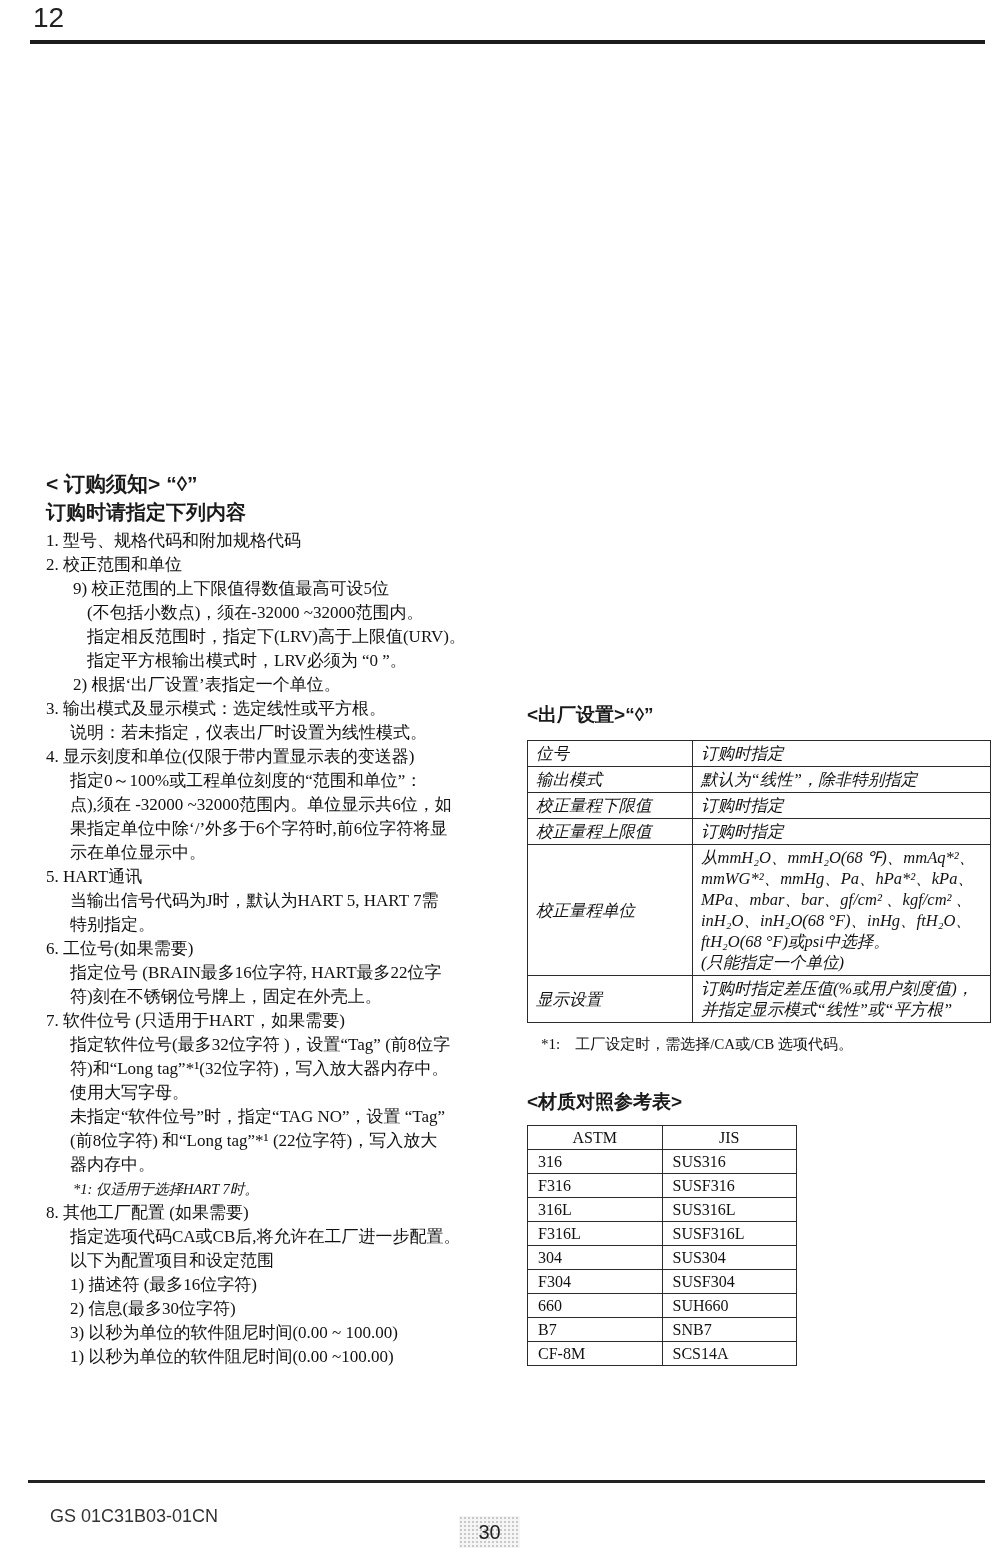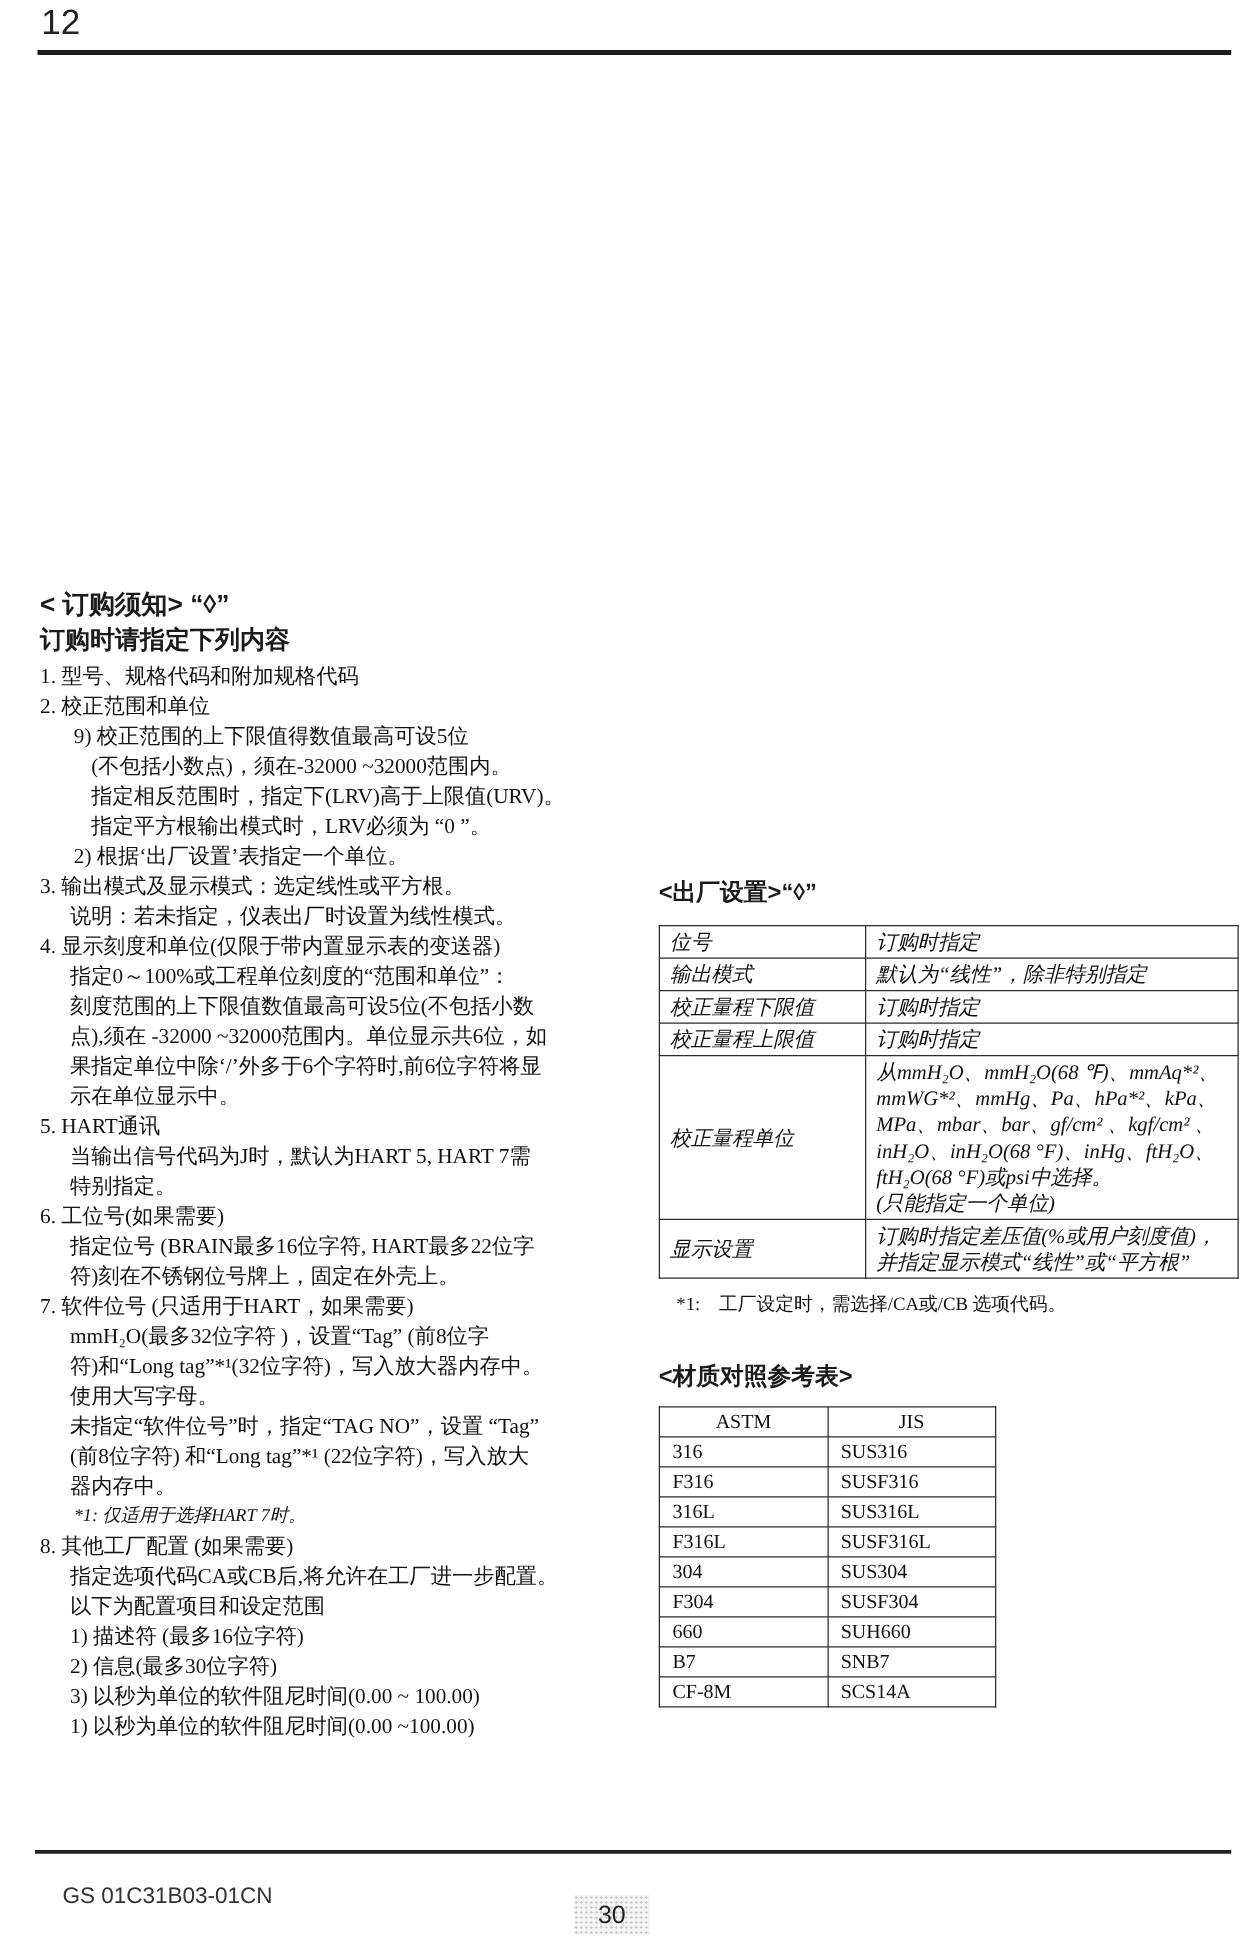--- a/index.html
+++ b/index.html
@@ -6,21 +6,21 @@
   body{
     width:1000px;height:1557px;position:relative;background:#ffffff;
     font-family:"Liberation Serif",serif;color:#111;
     -webkit-font-smoothing:antialiased;
   }
   .hd{font-family:"Liberation Sans",sans-serif;font-weight:bold;color:#1a1a1a;}
 
   #topnum{position:absolute;left:33px;top:2px;font:28px "Liberation Sans",sans-serif;color:#222;}
   #toprule{position:absolute;left:30px;top:40px;width:955px;height:4px;background:#1c1c1c;}
 
-  #leftcol{position:absolute;left:32px;top:470px;width:486px;}
+  #leftcol{position:absolute;left:46px;top:470px;width:486px;}
   .order-title{font-size:21px;line-height:28px;}
   .order-sub{font-size:20px;line-height:28px;margin-bottom:3px;}
   .line{font-size:17px;line-height:24px;white-space:nowrap;}
   .ind0{margin-left:0;}
   .ind1{margin-left:24px;}
   .ind2{margin-left:27px;}
   .ind3{margin-left:41px;}
   .note{margin-left:27px;font-size:14.5px;font-style:italic;}
 
   #rightcol{position:absolute;left:527px;top:702px;width:464px;}
@@ -65,32 +65,31 @@
       <div class="line ind0">2. 校正范围和单位</div>
       <div class="line ind2">9) 校正范围的上下限值得数值最高可设5位</div>
       <div class="line ind3">(不包括小数点)，须在-32000 ~32000范围内。</div>
       <div class="line ind3">指定相反范围时，指定下(LRV)高于上限值(URV)。</div>
       <div class="line ind3">指定平方根输出模式时，LRV必须为 “0 ”。</div>
       <div class="line ind2">2) 根据‘出厂设置’表指定一个单位。</div>
       <div class="line ind0">3. 输出模式及显示模式：选定线性或平方根。</div>
       <div class="line ind1">说明：若未指定，仪表出厂时设置为线性模式。</div>
       <div class="line ind0">4. 显示刻度和单位(仅限于带内置显示表的变送器)</div>
       <div class="line ind1">指定0～100%或工程单位刻度的“范围和单位”：</div>
-      <div class="line ind1">刻度范围的上下限值数值最高可设5位(不包括小数</div>
       <div class="line ind1">点),须在 -32000 ~32000范围内。单位显示共6位，如</div>
       <div class="line ind1">果指定单位中除‘/’外多于6个字符时,前6位字符将显</div>
       <div class="line ind1">示在单位显示中。</div>
       <div class="line ind0">5. HART通讯</div>
       <div class="line ind1">当输出信号代码为J时，默认为HART 5, HART 7需</div>
       <div class="line ind1">特别指定。</div>
       <div class="line ind0">6. 工位号(如果需要)</div>
       <div class="line ind1">指定位号 (BRAIN最多16位字符, HART最多22位字</div>
       <div class="line ind1">符)刻在不锈钢位号牌上，固定在外壳上。</div>
       <div class="line ind0">7. 软件位号 (只适用于HART，如果需要)</div>
-      <div class="line ind1">mmH₂O(最多32位字符 )，设置“Tag” (前8位字</div>
+      <div class="line ind1">指定软件位号(最多32位字符 )，设置“Tag” (前8位字</div>
       <div class="line ind1">符)和“Long tag”*¹(32位字符)，写入放大器内存中。</div>
       <div class="line ind1">使用大写字母。</div>
       <div class="line ind1">未指定“软件位号”时，指定“TAG NO”，设置 “Tag”</div>
       <div class="line ind1">(前8位字符) 和“Long tag”*¹ (22位字符)，写入放大</div>
       <div class="line ind1">器内存中。</div>
       <div class="line note">*1:  仅适用于选择HART 7时。</div>
       <div class="line ind0">8. 其他工厂配置 (如果需要)</div>
       <div class="line ind1">指定选项代码CA或CB后,将允许在工厂进一步配置。</div>
       <div class="line ind1">以下为配置项目和设定范围</div>
       <div class="line ind1">1) 描述符 (最多16位字符)</div>

